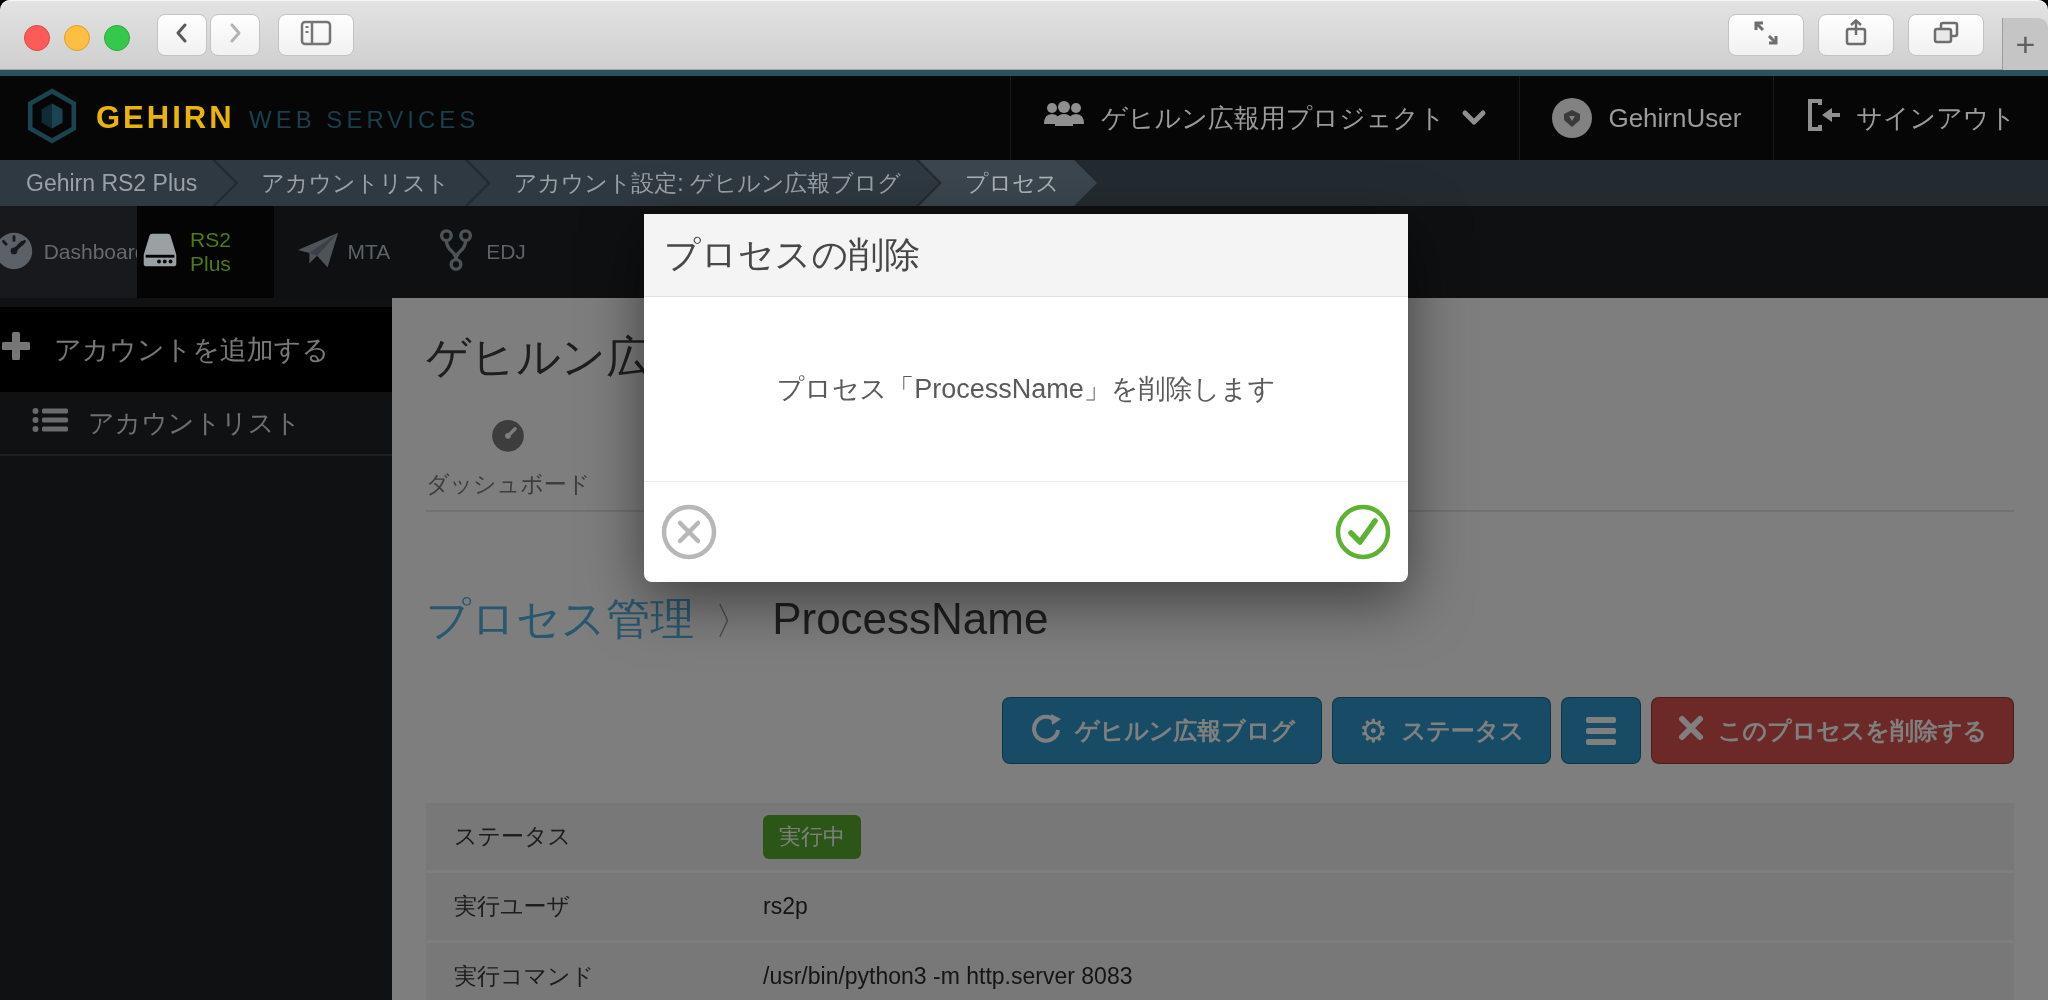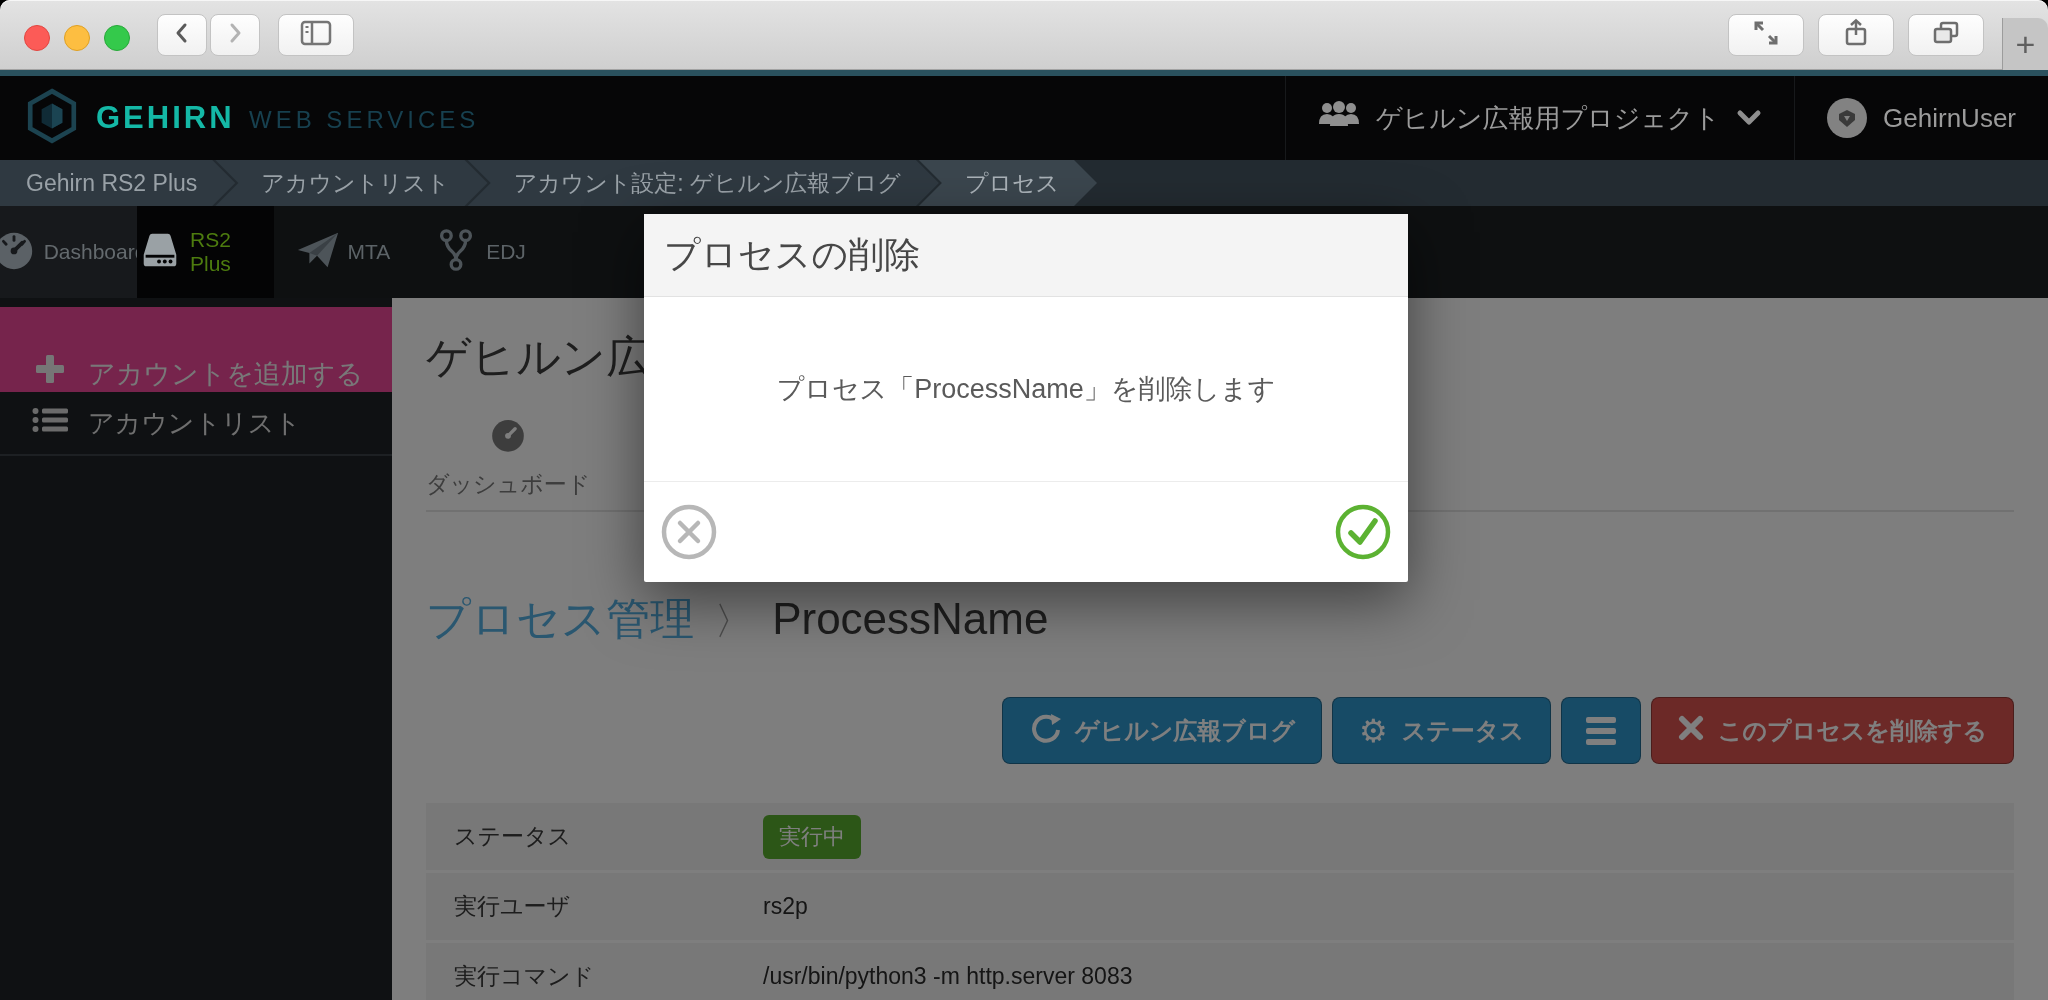--- a/index.html
+++ b/index.html
@@ -28,21 +28,21 @@
   .btn-tabs { left:1908px; width:76px; }
   .newtab { position:absolute; left:2002px; top:18px; width:46px; height:52px;
     background:#c5c5c5; border-left:1px solid #9c9c9c; border-top-right-radius:10px;
     color:#5f5f5f; font-size:34px; display:flex; align-items:center; justify-content:center; }
 
   
   .teal-line { position:absolute; left:0; top:70px; width:2048px; height:6px; background:#2a515e; }
   .site-header { position:absolute; left:0; top:76px; width:2048px; height:84px;
     background:#060607; display:flex; align-items:center; }
   .logo { display:flex; align-items:center; gap:18px; padding-left:26px; }
-  .brand-name { color:#14b8a6; font-size:31px; font-weight:bold; letter-spacing:3px; }
+  .brand-name { color:#eab308; font-size:31px; font-weight:bold; letter-spacing:3px; }
   .brand-suffix { color:#17404f; font-size:24px; letter-spacing:4px; margin-left:10px; }
   .hdr-right { margin-left:auto; display:flex; height:100%; }
   .hdr-item { display:flex; align-items:center; gap:16px; padding:0 32px;
     border-left:1px solid #17191b; color:#9b9b9b; font-size:26px; cursor:default; }
   .avatar { width:40px; height:40px; border-radius:50%; background:#828282;
     display:flex; align-items:center; justify-content:center; }
 
   
   .breadcrumb { position:absolute; left:0; top:160px; width:2048px; height:46px;
     background:#232b31; display:flex; overflow:hidden; }
@@ -61,22 +61,22 @@
   .nav-tab { width:137px; height:92px; display:flex; flex-direction:row;
     align-items:center; justify-content:center; gap:7px; }
   .nav-tab .lbl { font-size:21px; color:#5c6367; }
   .nav-tab.dash { background:#17191c; }
   .nav-tab.dash .lbl { color:#646a6e; }
   .nav-tab.active { background:#040405; }
   .nav-tab.active .lbl { color:#4d7c0f; }
 
   
   .sidebar { position:absolute; left:0; top:298px; width:392px; height:702px; background:#1e2326; }
-  .side-add { margin-top:9px; height:85px; background:#ec4899; display:flex; align-items:flex-end;
-    gap:22px; padding-left:34px; color:#f1f1f1; font-size:27px; }
+  .side-add { margin-top:9px; height:85px; background:#000000; display:flex; align-items:center;
+    gap:22px; color:#f1f1f1; font-size:27px; }
   .side-list { height:64px; display:flex; align-items:center; gap:20px; padding-left:32px;
     color:#dedede; font-size:26px; border-bottom:2px solid #3a4146; }
 
   
   .content { position:absolute; left:392px; top:298px; width:1656px; height:702px;
     background:#fcfcfc; padding:0 34px; overflow:hidden; }
   .account-title { margin-top:30px; font-size:44px; color:#3c3c3c; font-weight:normal; }
   .ctabs { margin-top:28px; display:flex; gap:58px; border-bottom:2px solid #e3e3e3;
     padding-bottom:10px; }
   .ctab { display:flex; flex-direction:column; align-items:center; gap:8px;
@@ -99,21 +99,21 @@
   .trow { height:67px; background:#f1f1f1; margin-bottom:3px; display:flex; align-items:center; }
   .trow .tlabel { width:337px; padding-left:28px; font-size:23px; color:#3a3a3a; }
   .trow .tvalue { font-size:23px; color:#2a2a2a; }
   .badge { background:var(--status-green); color:#fff; font-size:22px;
     padding:7px 16px; border-radius:6px; }
 
   
   .dim-overlay { position:absolute; left:0; top:298px; width:2048px; height:702px;
     background:rgba(0,0,0,0.5); z-index:50; }
   .modal { position:absolute; left:644px; top:214px; width:764px; height:368px;
-    background:#fff; z-index:100; box-shadow:0 18px 60px rgba(0,0,0,.5); border-radius:2px; }
+    background:#fff; z-index:100; box-shadow:0 18px 60px rgba(0,0,0,.5); border-radius:8px; }
   .modal-header { height:83px; background:#f4f4f4; border-bottom:1px solid #e2e2e2;
     display:flex; align-items:center; padding-left:20px;
     font-size:36px; color:#474747; }
   .modal-body { height:184px; display:flex; align-items:center; justify-content:center;
     font-size:27px; color:#5a5a5a; }
   .modal-footer { height:100px; border-top:1px solid #ececec;
     display:flex; align-items:center; justify-content:space-between; padding:0 16px; }
   .circle-btn { width:58px; height:58px; cursor:pointer; }
 </style>
 </head>
@@ -219,20 +219,29 @@
         </span>
       </div>
       <div class="hdr-item">
         <span class="avatar">
           <svg width="24" height="24" viewBox="0 0 24 24">
               <polygon points="4,8 12,4 20,8 20,14 12,21 4,14" fill="#3a3a3a"></polygon>
               <polygon points="9,10 15,10 12,15" fill="#828282"></polygon>
             </svg>
         </span>
         <span>GehirnUser</span>
+      </div>
+      <div class="hdr-item">
+        <span>
+          <svg width="34" height="36" viewBox="0 0 34 36" fill="#8f8f8f">
+            <path d="M2 2 h14 v6 h-4 v-2 h-6 v24 h6 v-2 h4 v6 h-14 z"></path>
+            <path d="M26 11 v5 h8 v4 h-8 v5 l-10 -7 z"></path>
+          </svg>
+        </span>
+        <span>サインアウト</span>
       </div>
     </div>
   </header>
 
   <nav class="breadcrumb">
     <span class="crumb first z4">Gehirn RS2 Plus</span>
     <span class="crumb z3">アカウントリスト</span>
     <span class="crumb z2">アカウント設定: ゲヒルン広報ブログ</span>
     <span class="crumb active">プロセス</span>
   </nav>

